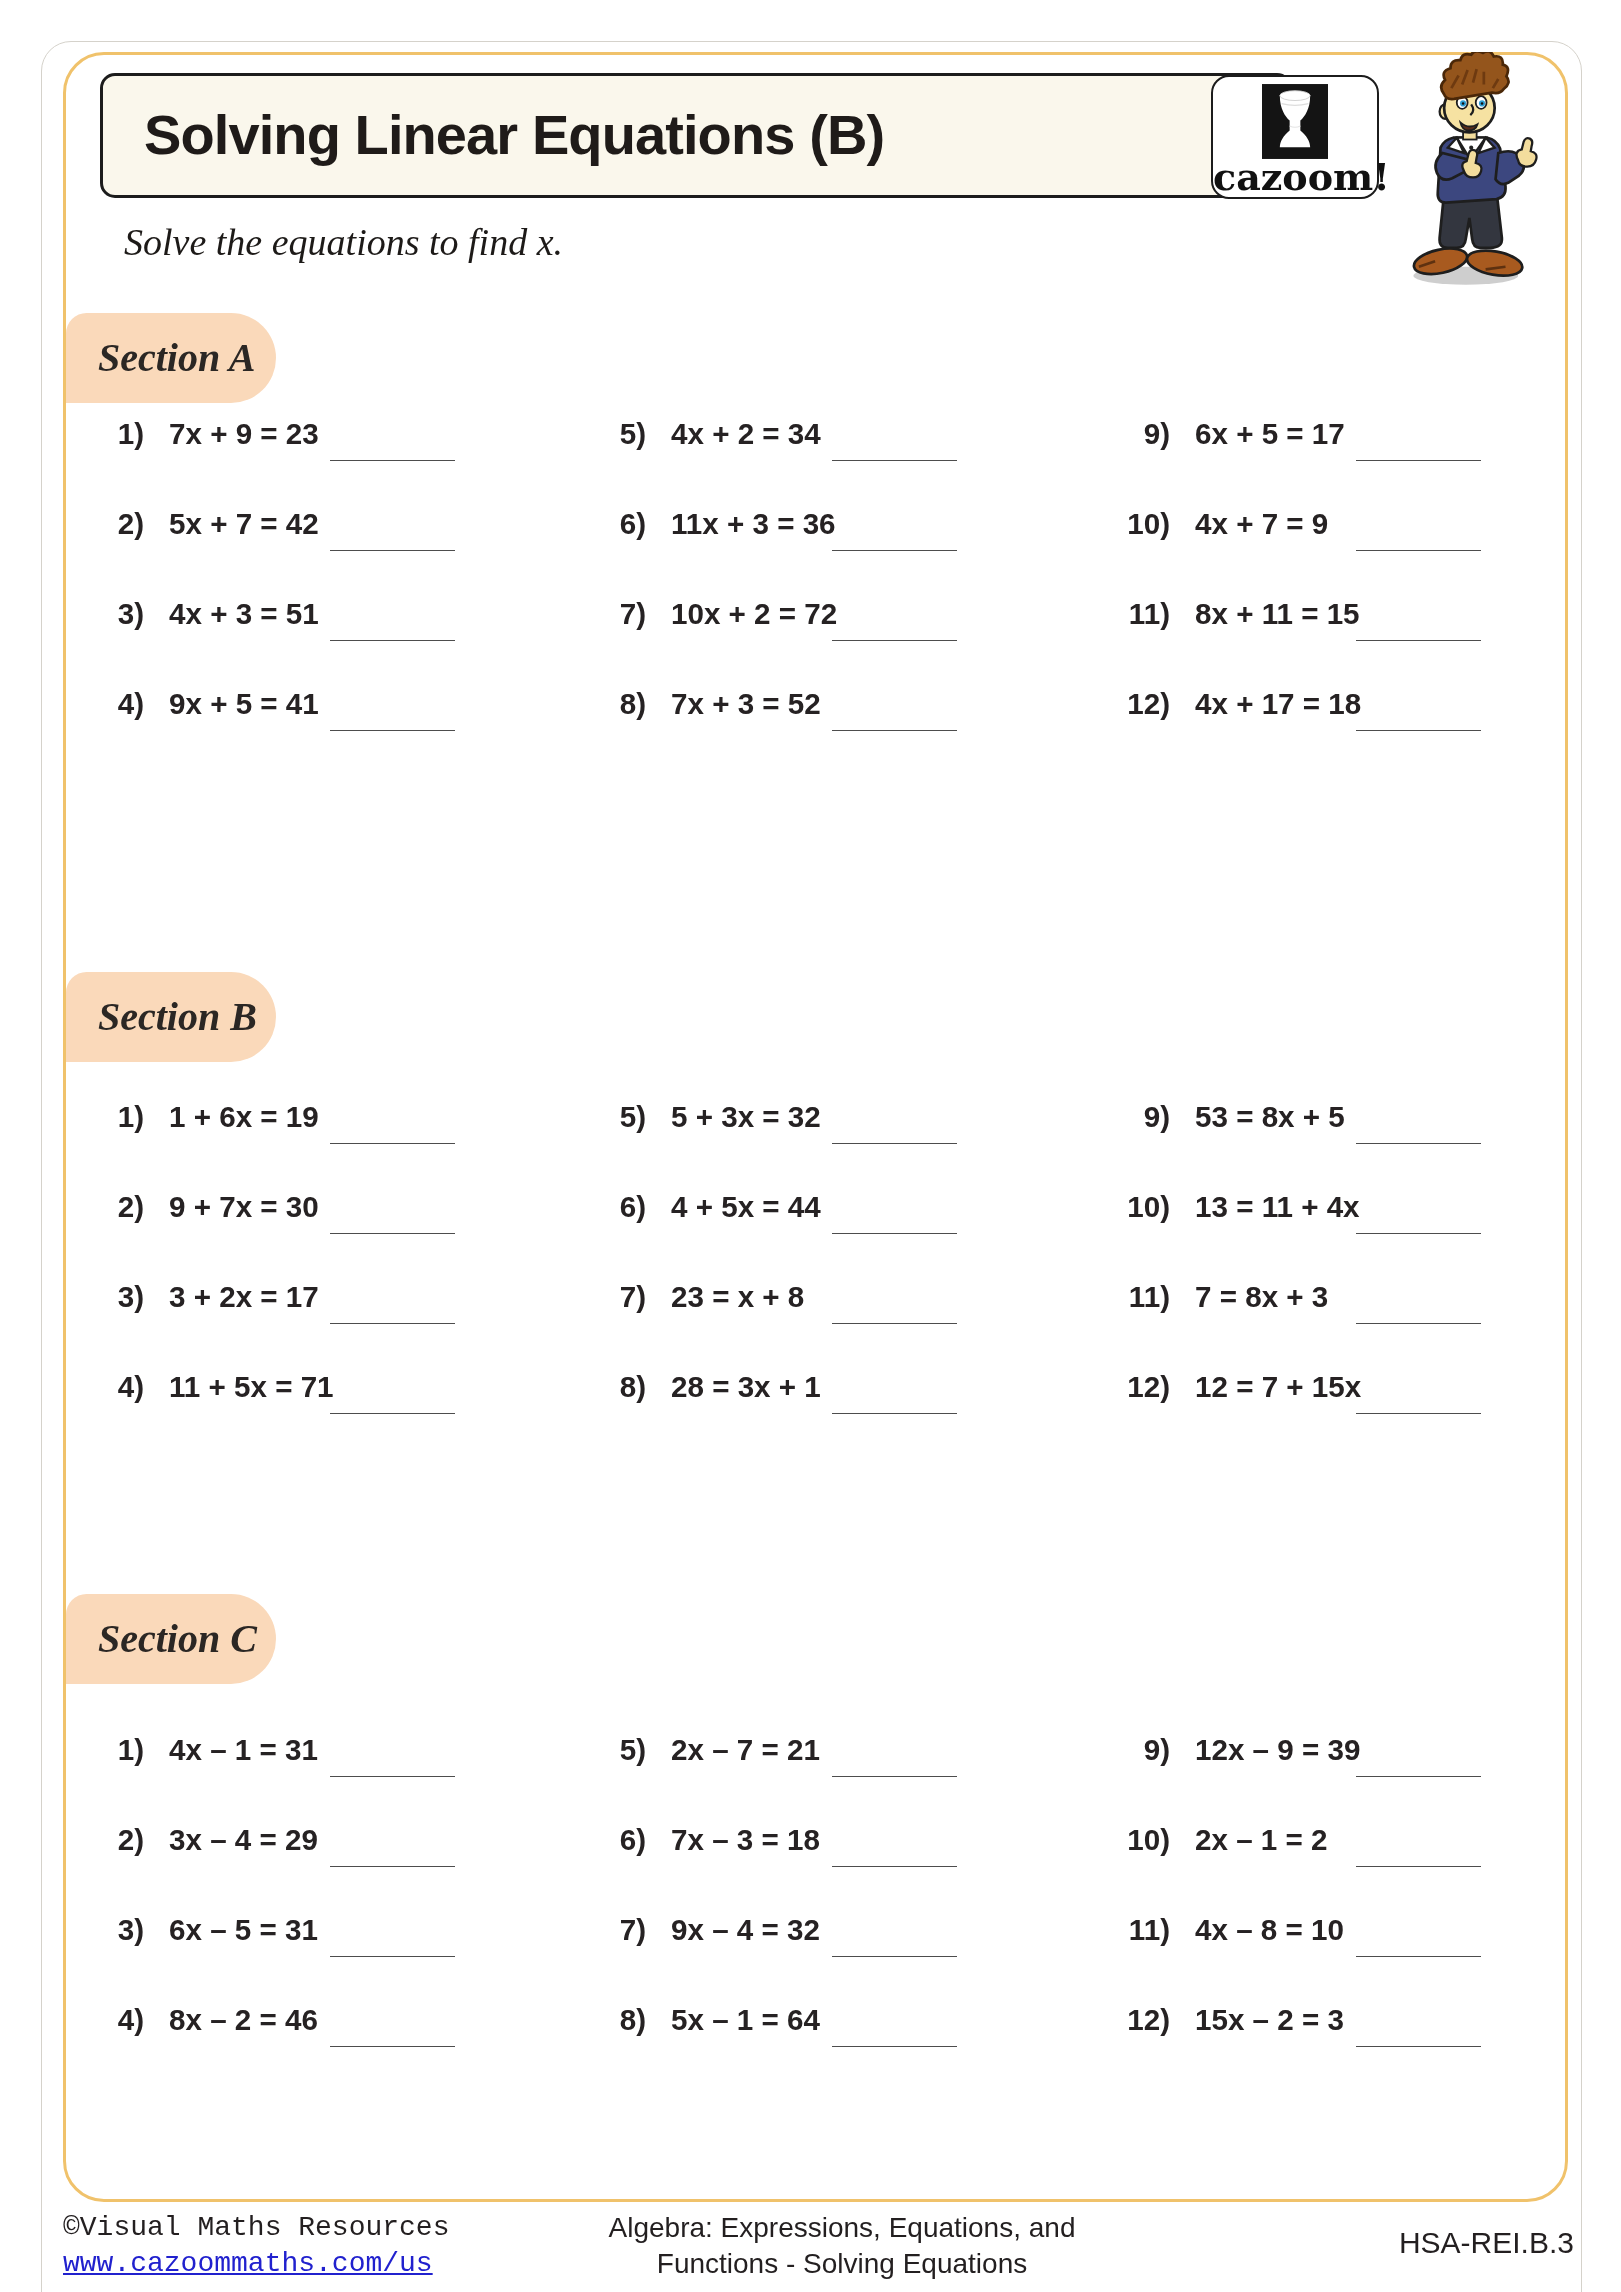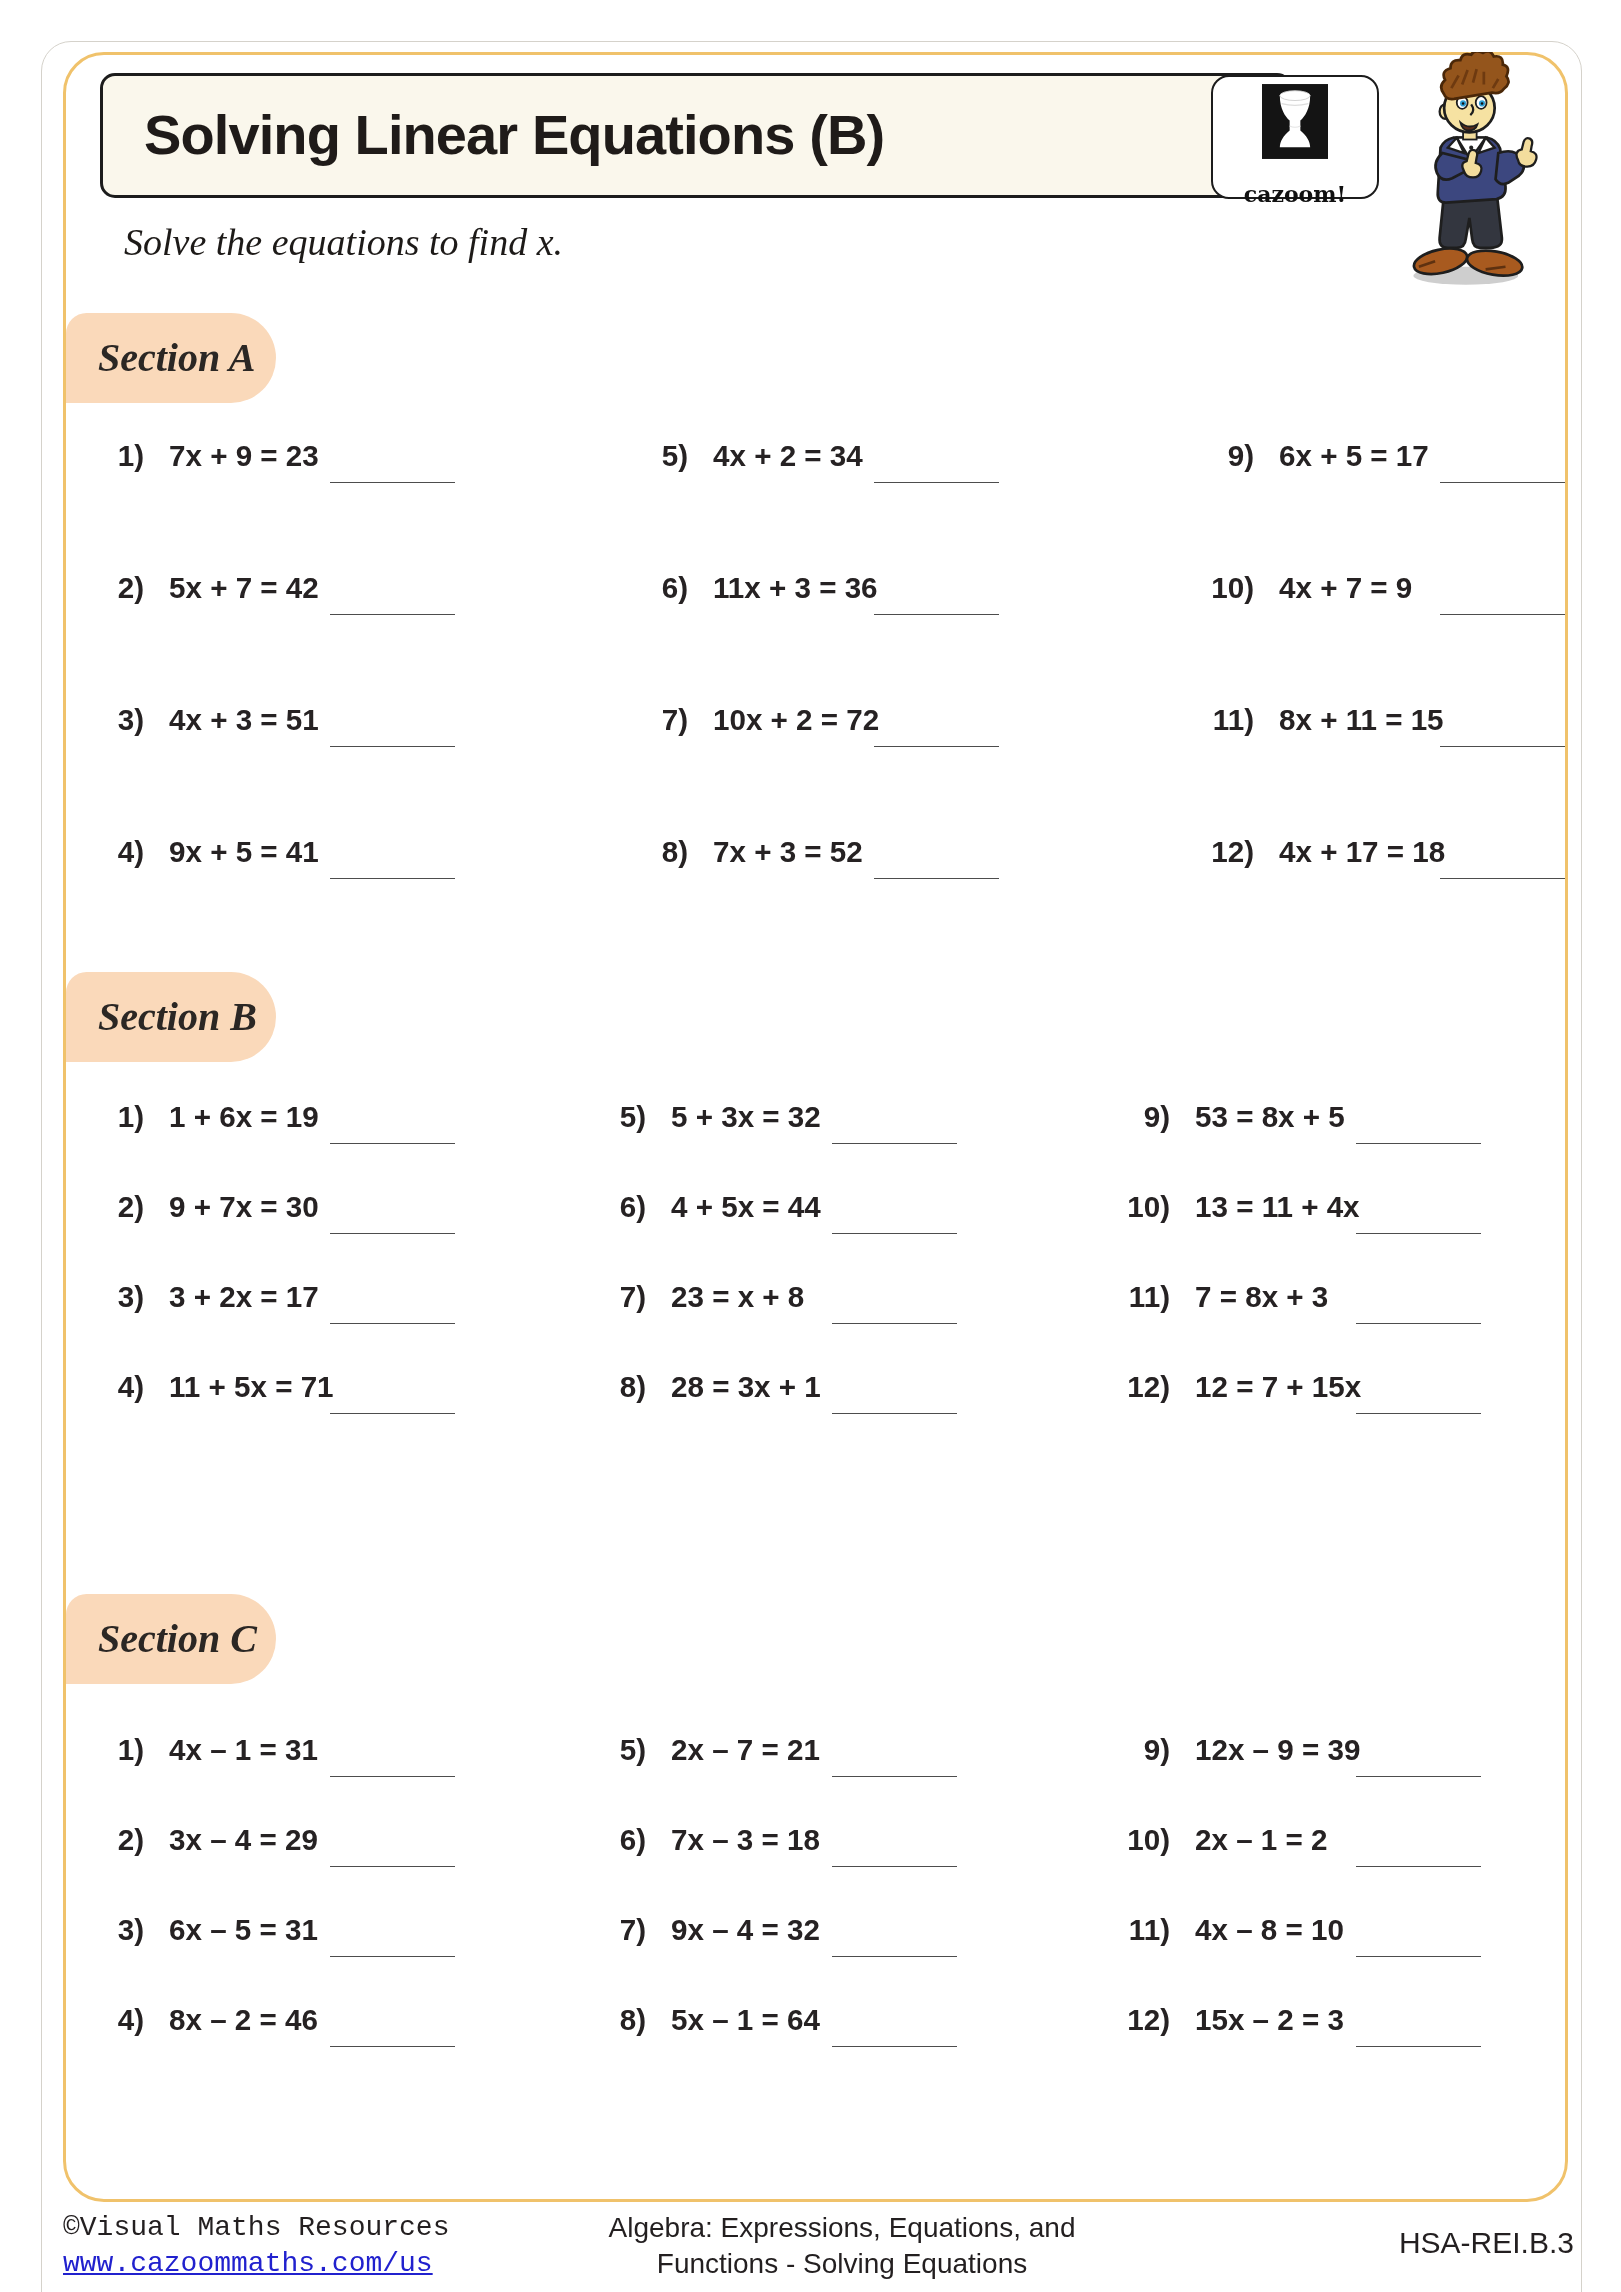--- a/index.html
+++ b/index.html
@@ -10,35 +10,35 @@
   .accent-border{position:absolute;left:63px;top:52px;width:1499px;height:2144px;
        border:3.6px solid #F0C26B;border-radius:41px;}
   .title-box{position:absolute;left:100px;top:73px;width:1192px;height:125px;
        background:#FAF7EC;border:3.6px solid #1c1c1c;border-radius:15px;box-sizing:border-box;}
   .title-box h1{margin:0;padding-left:41px;line-height:118px;font-size:56px;
        font-weight:700;letter-spacing:-0.9px;color:#1f1b19;}
   .logo-box{position:absolute;left:1211px;top:75px;width:168px;height:124px;
        background:#fff;border:2.7px solid #1c1c1c;border-radius:18px;box-sizing:border-box;
        text-align:center;}
   .logo-black{width:66px;height:75px;margin:7.2px auto 0 auto;}
-  .logo-word{font-family:"DejaVu Serif",serif;font-weight:700;font-size:22px;
-       line-height:30px;margin-top:20px;color:#111;}
+  .logo-word{font-family:"DejaVu Serif",serif;font-weight:700;font-size:38px;
+       line-height:30px;margin-top:3px;color:#111;}
   .mascot{position:absolute;left:1386px;top:52px;width:165px;height:240px;}
   .instruction{position:absolute;left:124px;top:220px;margin:0;
        font-family:"Liberation Serif",serif;font-style:italic;font-size:38px;color:#1d1a18;}
   .section-label{position:absolute;left:66px;width:210px;height:90px;
        background:#FAD9BA;border-radius:21.5px 47px 47px 0;}
   .section-label span{display:block;padding-left:32px;line-height:90px;
        font-family:"Liberation Serif",serif;font-style:italic;font-weight:700;
        font-size:40px;color:#2b2724;}
   #label-a{top:313px;} #label-b{top:972px;} #label-c{top:1594px;}
   .problems{position:absolute;left:90px;width:1473px;display:grid;
        grid-template-columns:502px 524px 448px;grid-template-rows:repeat(4,90px);
        grid-auto-flow:column;}
-  #problems-a{top:426px;gap:42px;} #problems-b{top:1087px;} #problems-c{top:1720px;}
+  #problems-a{top:404px;} #problems-b{top:1087px;} #problems-c{top:1720px;}
   .cell{position:relative;padding-top:12.5px;box-sizing:border-box;
        font-size:29.6px;font-weight:700;color:#262223;}
   .pnum{display:inline-block;width:54px;text-align:right;margin-right:25px;}
   .ans{position:absolute;left:240px;top:56px;width:125px;height:0;
        border-top:1.8px solid #4d4d4d;}
   .footer-left{position:absolute;left:63px;top:2210px;font-size:28px;line-height:36px;font-family:Liberation Mono, monospace;}
   .footer-left a{color:#2121CE;text-decoration:underline;cursor:pointer;}
   .footer-center{position:absolute;left:439px;top:2210px;width:806px;
        text-align:center;font-size:28px;line-height:36px;}
   .footer-right{position:absolute;right:48px;top:2226px;font-size:30px;}

